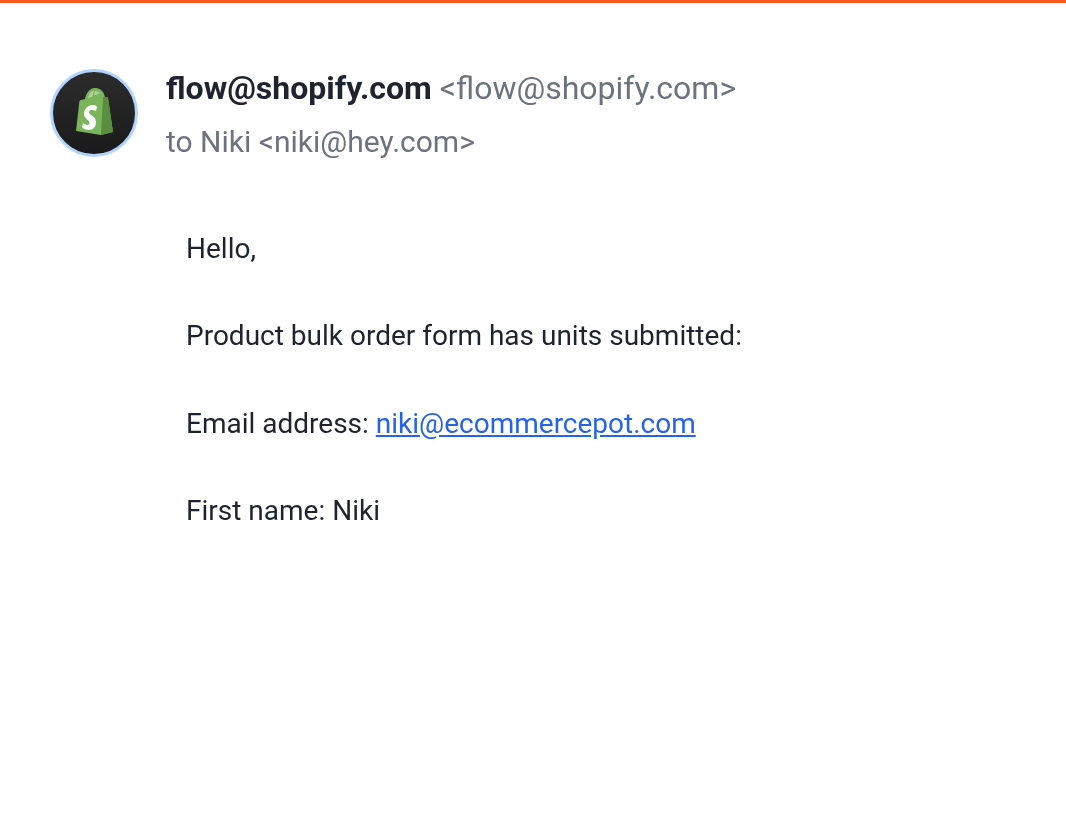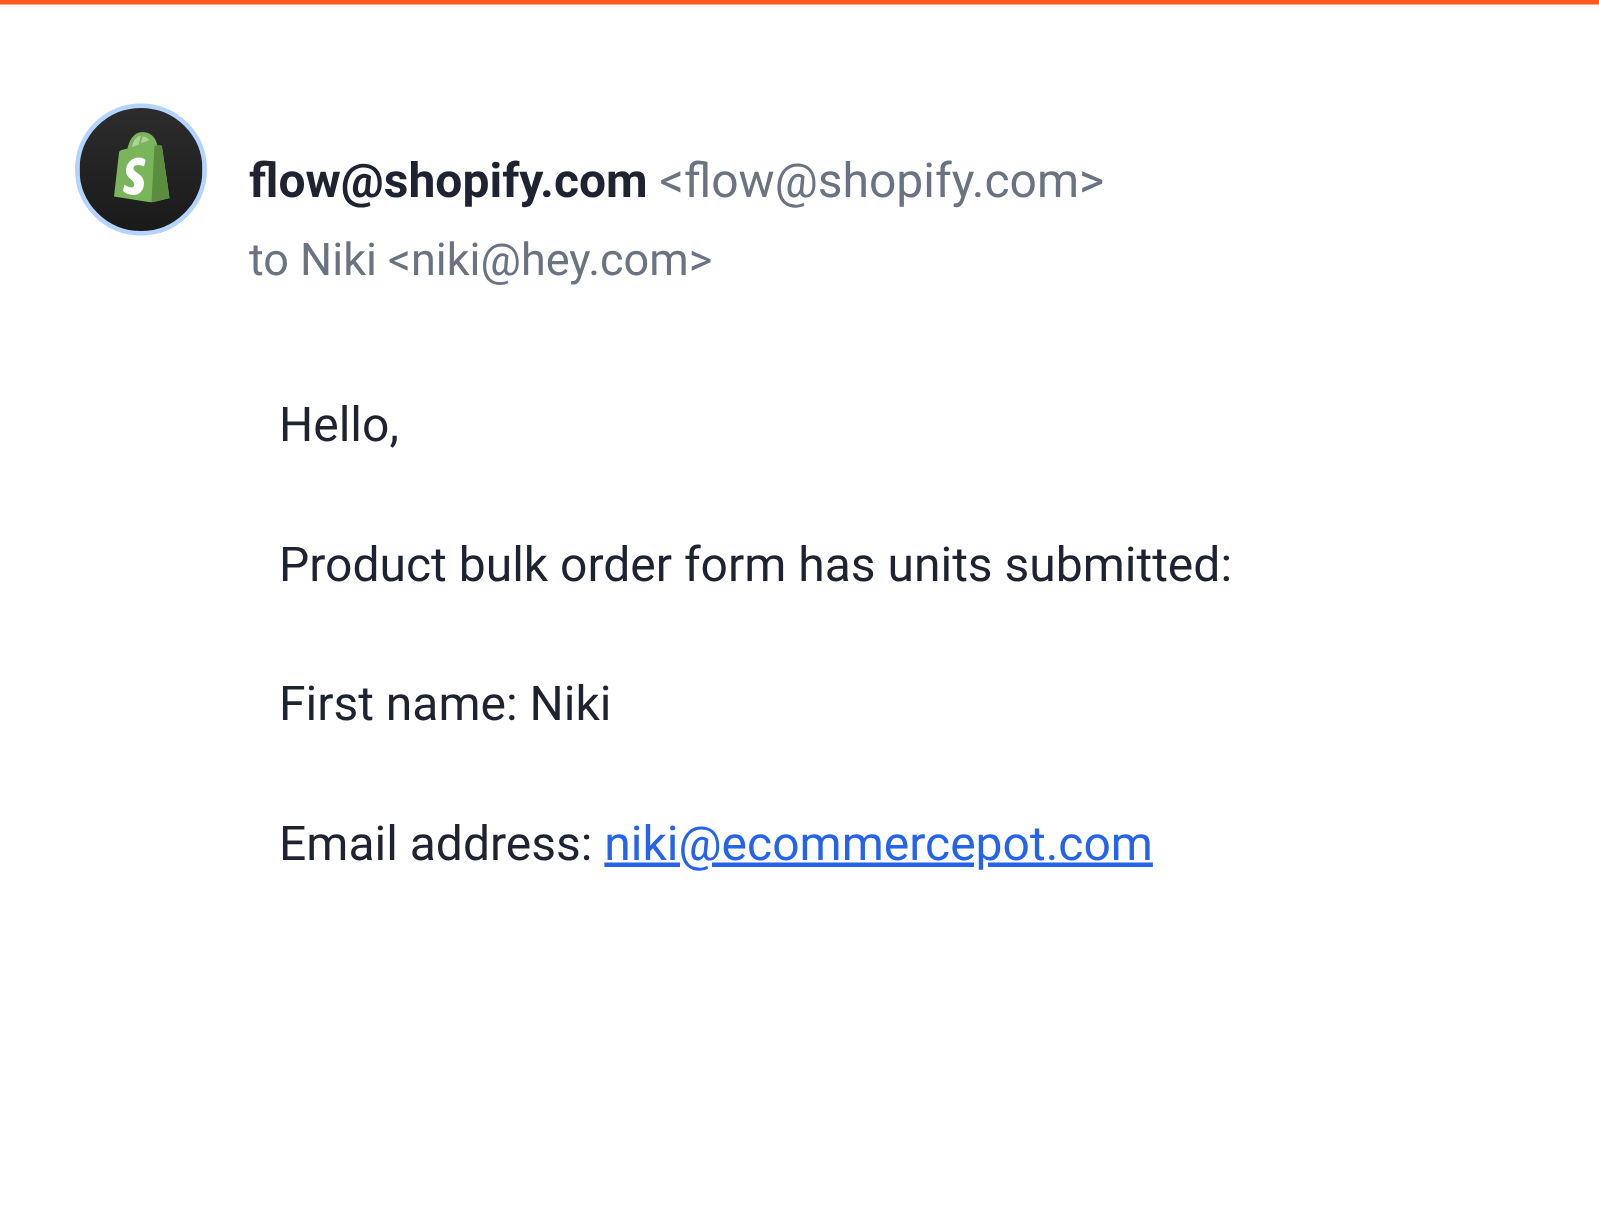--- a/index.html
+++ b/index.html
@@ -52,42 +52,41 @@
     }
     
     .sender-info {
       padding-top: 2px;
     }
     
     .sender-line {
       font-size: 32px;
       line-height: 1.35;
       color: #6b7280;
-      margin-top: 32px;
     }
     
     .sender-name {
       font-weight: 700;
       color: #1f2330;
     }
     
     .sender-email {
       color: #6b7280;
       font-weight: 400;
     }
     
     .recipient-line {
       font-size: 30px;
       color: #6b7280;
       margin-top: 14px;
     }
     
     .email-body {
       padding-left: 136px;
-      font-size: 32px;
+      font-size: 28px;
       line-height: 1.4;
       color: #1f2330;
     }
     
     .email-body p {
       margin-bottom: 48px;
     }
     
     .email-link {
       color: #2563eb;
@@ -127,20 +126,20 @@
         <span>to </span><span>Niki &lt;niki@hey.com&gt;</span>
       </div>
     </div>
 
   </div>
 
   <div class="email-body">
     <p>Hello,</p>
     <p>Product bulk order form has units submitted:</p>
     <p class="field-line">
-      <span>First name: </span><span>Niki</span>
+      <span>Email address: </span><a href="#" class="email-link">niki@ecommercepot.com</a>
     </p>
     <p class="field-line">
-      <span>Email address: </span><a href="#" class="email-link">niki@ecommercepot.com</a>
+      <span>First name: </span><span>Niki</span>
     </p>
   </div>
 
 </div>
 
 </body></html>

